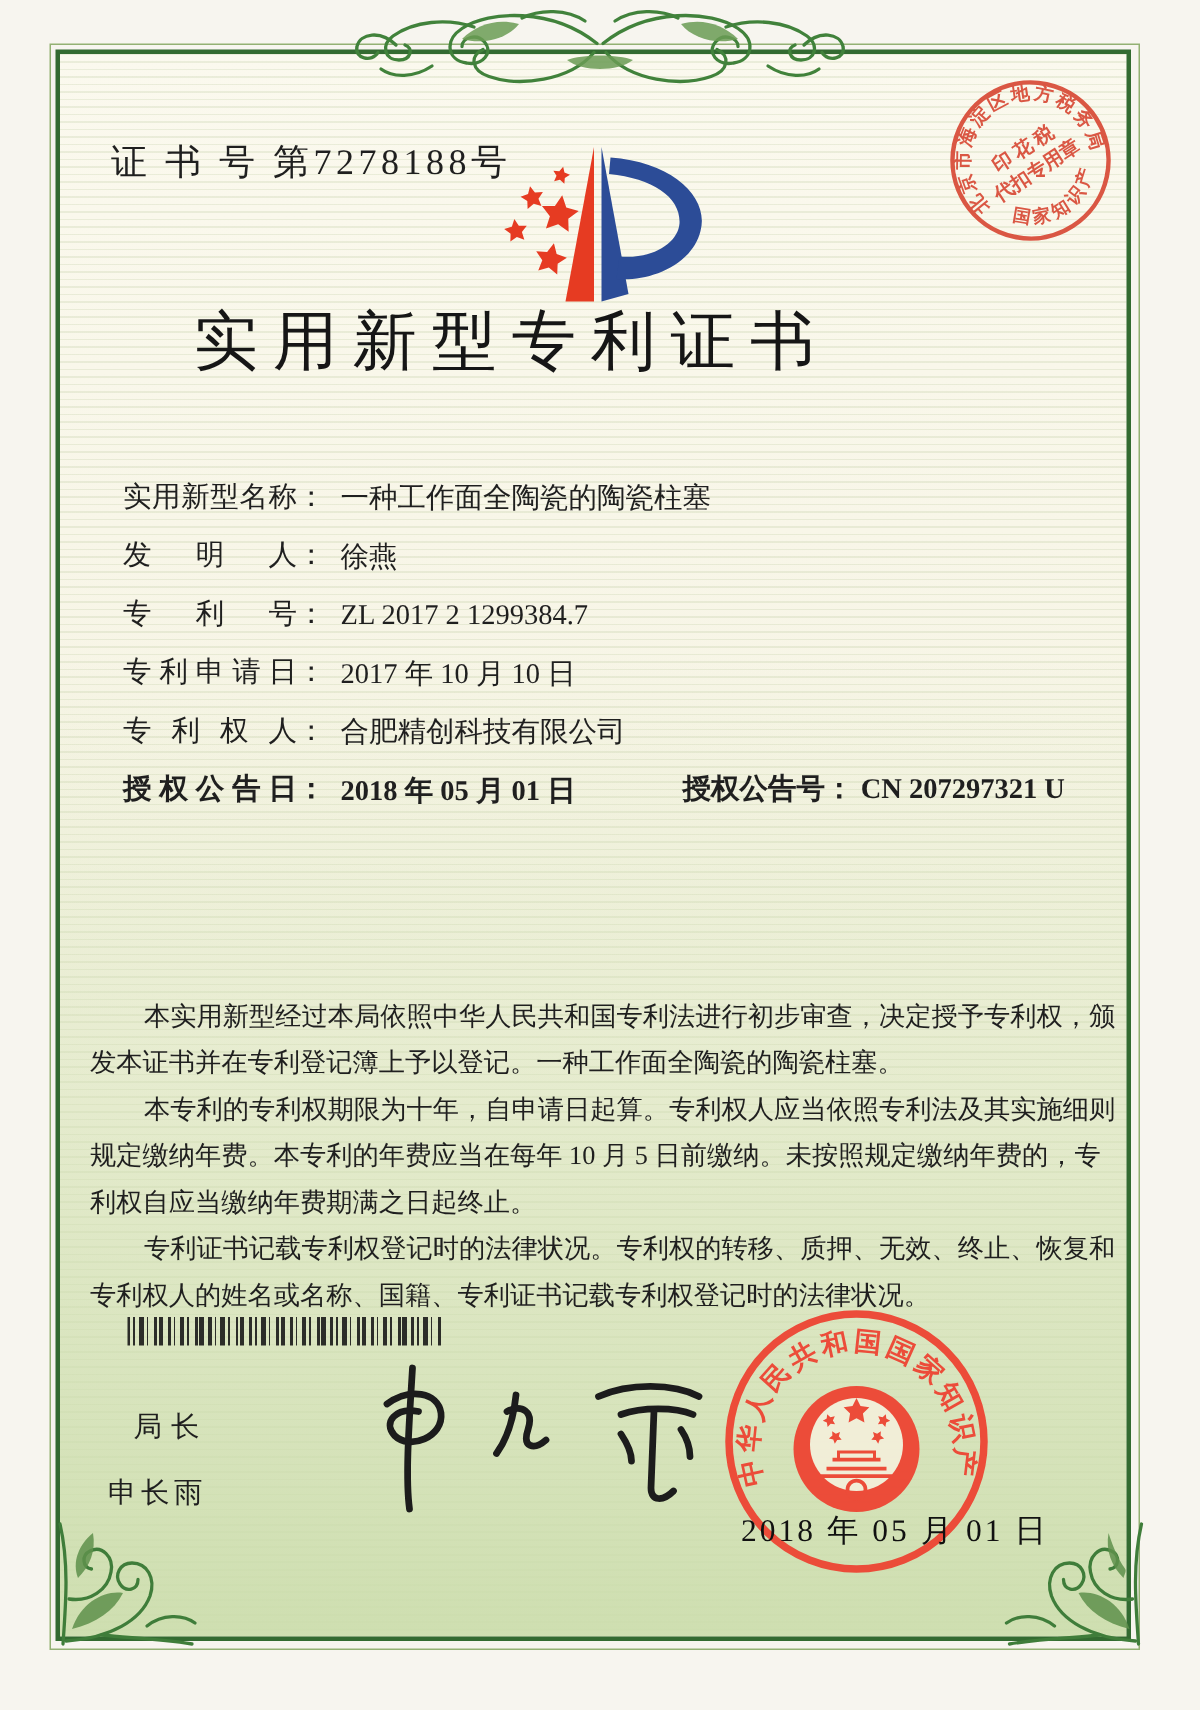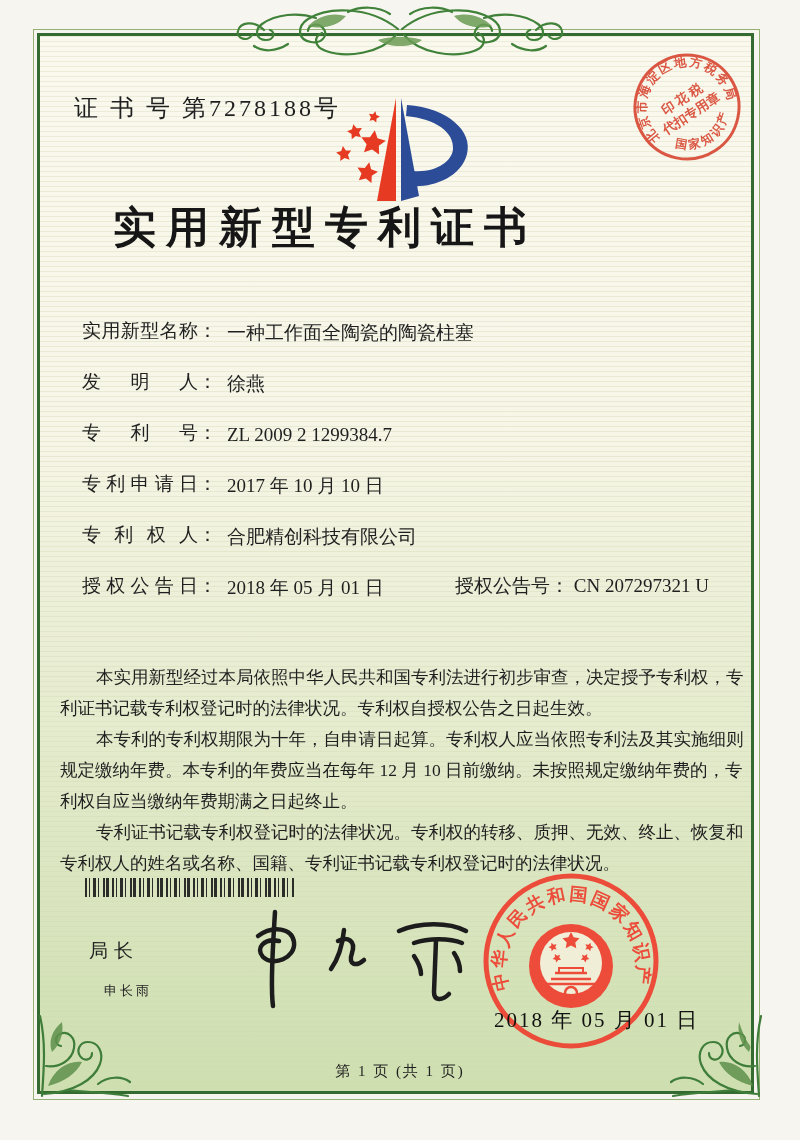--- a/index.html
+++ b/index.html
@@ -20,44 +20,44 @@
     border:3px solid #336b31;
     background:
       linear-gradient(180deg, rgba(219,231,192,0) 0%, rgba(219,231,192,0) 38%,
         rgba(212,227,183,.45) 66%, rgba(203,221,172,.9) 100%),
       repeating-linear-gradient(180deg, rgba(148,173,112,.16) 0 1px, rgba(0,0,0,0) 1px 5px),
       linear-gradient(180deg,#fbf9ee 0%,#f6f4e4 50%,#edeed8 100%);
   }
   
   .certno{position:absolute;left:74px;top:92px;font-size:24px;letter-spacing:3px;}
   .title{
-    position:absolute;left:0;top:199px;width:650px;text-align:center;
-    font-size:43px;font-weight:700;letter-spacing:10px;color:#161616;
+    position:absolute;left:16px;top:199px;width:650px;text-align:center;
+    font-size:43px;font-weight:400;letter-spacing:10px;color:#161616;
   }
   .fields{position:absolute;left:82px;top:318px;width:650px;font-size:19px;}
-  .frow{height:29px;margin-bottom:22px;white-space:nowrap;}
+  .frow{height:17px;margin-bottom:22px;white-space:nowrap;}
   .frow.addr{height:58px;}
   .flabel{display:inline-block;width:116px;text-align-last:justify;vertical-align:top;}
   .fcolon{display:inline-block;margin-right:10px;vertical-align:top;}
   .fvalue{display:inline-block;vertical-align:top;white-space:pre-line;line-height:29px;}
   .grant-no{position:absolute;left:373px;top:0;}
   .paras{position:absolute;left:60px;top:662px;width:688px;font-size:17.5px;line-height:31px;}
   .paras p{margin:0;text-indent:36px;}
   .barcode{
     position:absolute;left:85px;top:878px;width:210px;height:19px;opacity:.88;
     background:repeating-linear-gradient(90deg,
       #141414 0 2px,rgba(0,0,0,0) 2px 4px,
       #141414 4px 5px,rgba(0,0,0,0) 5px 8px,
       #141414 8px 11px,rgba(0,0,0,0) 11px 13px,
       #141414 13px 14px,rgba(0,0,0,0) 14px 18px,
       #141414 18px 20px,rgba(0,0,0,0) 20px 21px,
       #141414 21px 24px,rgba(0,0,0,0) 24px 27px);
   }
   .director{position:absolute;left:89px;top:938px;font-size:19px;letter-spacing:6px;font-family:Liberation Mono, monospace;}
-  .director-name{position:absolute;left:104px;top:982px;font-size:13px;letter-spacing:3px;}
+  .director-name{position:absolute;left:72px;top:982px;font-size:19px;letter-spacing:3px;}
   .seal-date{
     position:absolute;left:494px;top:1006px;font-size:21px;letter-spacing:2px;color:#111;
     z-index:6;
   }
   .footer{position:absolute;left:0;top:1062px;width:800px;text-align:center;font-size:15px;letter-spacing:2px;}
   
   .top-ornament{position:absolute;left:228px;top:0;z-index:3;}
   .logo{position:absolute;left:323px;top:92px;}
   .tax-stamp{position:absolute;left:628px;top:48px;transform:rotate(-33deg);opacity:.92;}
   .seal{position:absolute;left:481px;top:869px;opacity:.93;z-index:5;}
@@ -136,39 +136,39 @@
   <div class="title">实用新型专利证书</div>
 
   <div class="fields">
     <div class="frow">
       <span class="flabel">实用新型名称</span><span class="fcolon">：</span><span class="fvalue">一种工作面全陶瓷的陶瓷柱塞</span>
     </div>
     <div class="frow">
       <span class="flabel">发明人</span><span class="fcolon">：</span><span class="fvalue">徐燕</span>
     </div>
     <div class="frow">
-      <span class="flabel">专利号</span><span class="fcolon">：</span><span class="fvalue">ZL 2009 2 1299384.7</span>
+      <span class="flabel">专利号</span><span class="fcolon">：</span><span class="fvalue">ZL 2017 2 1299384.7</span>
     </div>
     <div class="frow">
       <span class="flabel">专利申请日</span><span class="fcolon">：</span><span class="fvalue">2017 年 10 月 10 日</span>
     </div>
     <div class="frow">
       <span class="flabel">专利权人</span><span class="fcolon">：</span><span class="fvalue">合肥精创科技有限公司</span>
     </div>
-    <div class="frow" style="position:relative;">
+    <div class="frow" style="position:relative;font-weight:bold;">
       <span class="flabel">授权公告日</span><span class="fcolon">：</span><span class="fvalue">2018 年 05 月 01 日</span>
       <span class="grant-no">
         <span>授权公告号</span><span>：</span>&nbsp;<span>CN 207297321 U</span>
       </span>
     </div>
   </div>
 
   <div class="paras">
-    <p>本实用新型经过本局依照中华人民共和国专利法进行初步审查，决定授予专利权，专利证书记载专利权登记时的法律状况。专利权自授权公告之日起生效。</p>
-    <p>本专利的专利权期限为十年，自申请日起算。专利权人应当依照专利法及其实施细则规定缴纳年费。本专利的年费应当在每年 12 月 10 日前缴纳。未按照规定缴纳年费的，专利权自应当缴纳年费期满之日起终止。</p>
+    <p>本实用新型经过本局依照中华人民共和国专利法进行初步审查，决定授予专利权，颁发本证书并在专利登记簿上予以登记。一种工作面全陶瓷的陶瓷柱塞。</p>
+    <p>本专利的专利权期限为十年，自申请日起算。专利权人应当依照专利法及其实施细则规定缴纳年费。本专利的年费应当在每年 10 月 5 日前缴纳。未按照规定缴纳年费的，专利权自应当缴纳年费期满之日起终止。</p>
     <p>专利证书记载专利权登记时的法律状况。专利权的转移、质押、无效、终止、恢复和专利权人的姓名或名称、国籍、专利证书记载专利权登记时的法律状况。</p>
   </div>
 
   <div class="barcode"></div>
 
   <div class="director">局长</div>
   <div class="director-name">申长雨</div>
 
   <svg class="sig" width="282" height="118" viewBox="0 0 282 118">
     <g fill="none" stroke="#1c1c1c" stroke-width="4.5" stroke-linecap="round" stroke-linejoin="round">
@@ -237,15 +237,14 @@
       <path d="M8,58 C22,60 34,52 36,40 C38,30 30,22 22,26 C16,29 17,37 23,38"></path>
       <path d="M30,82 C46,84 66,84 90,88"></path>
       <path d="M60,76 C70,68 84,68 92,74"></path>
     </g>
     <g fill="#5f914c" opacity="0.85">
       <path d="M10,78 C26,74 38,66 44,54 C32,52 16,60 10,78 Z"></path>
       <path d="M14,44 C22,36 26,26 24,14 C14,44 10,34 14,44 Z"></path>
     </g>
   </svg>
 
-  <div class="footer">第 1 页 (共 1 页)</div>
 
 </div>
 
 </body></html>

